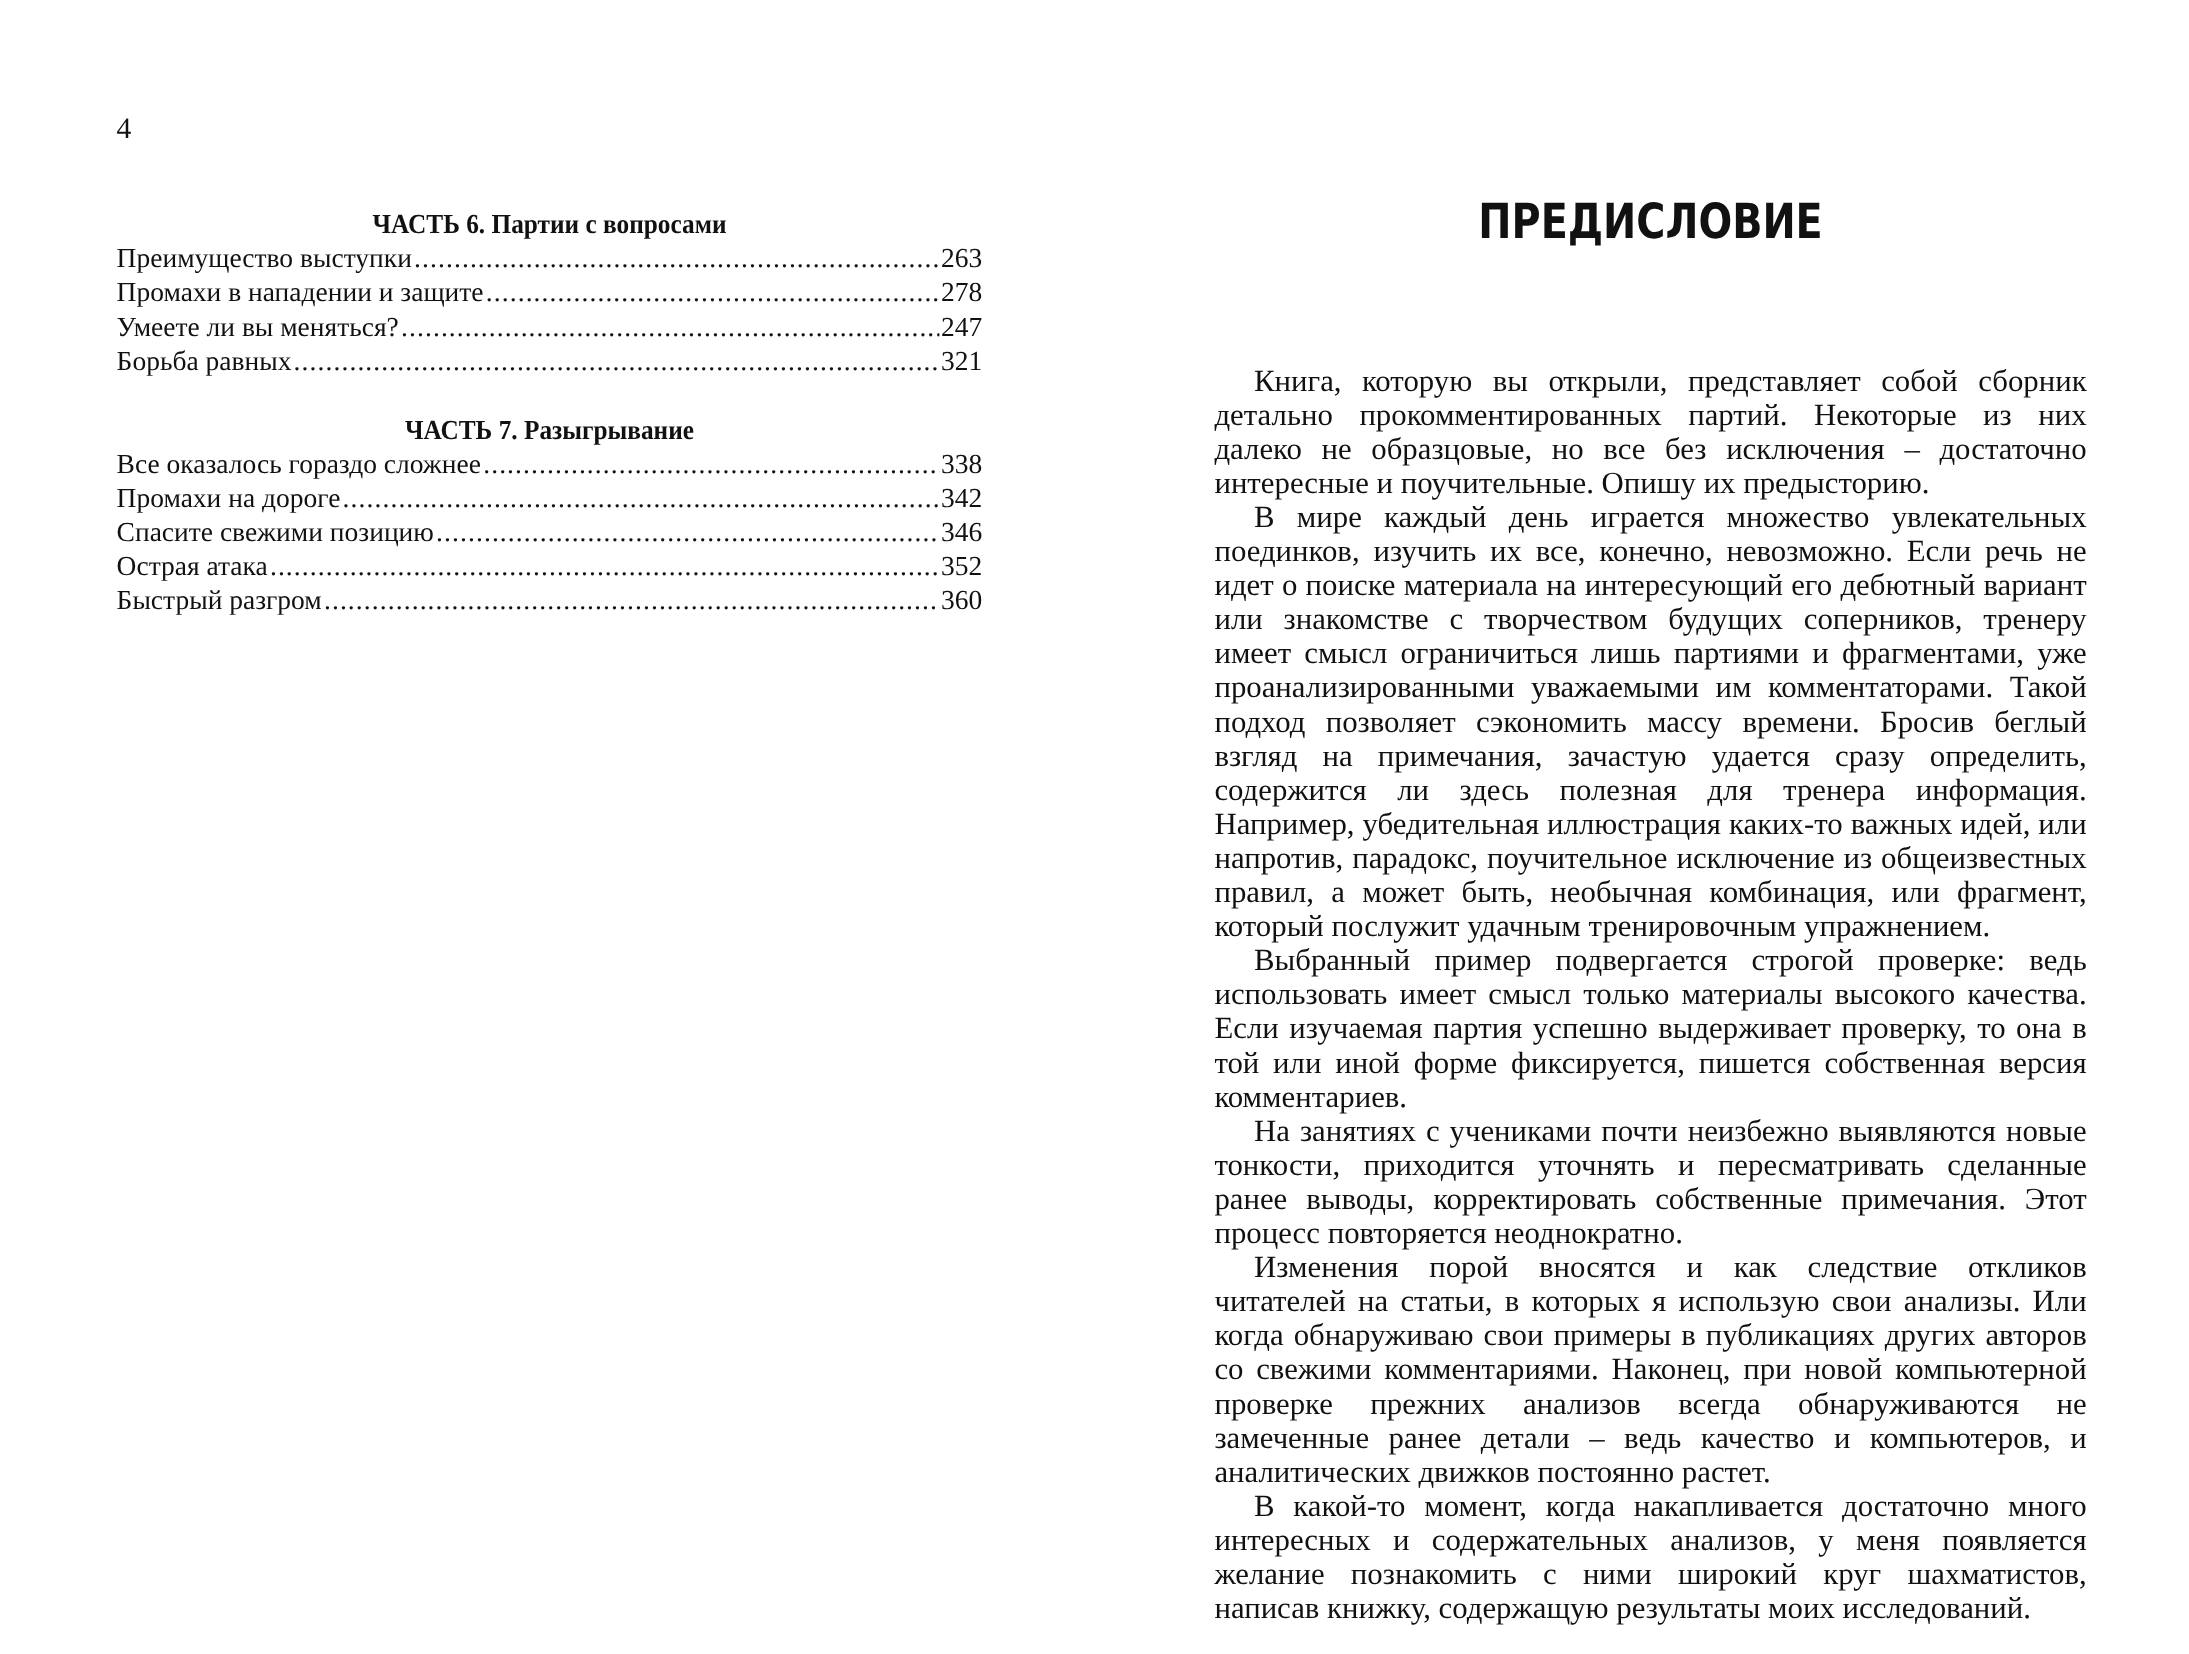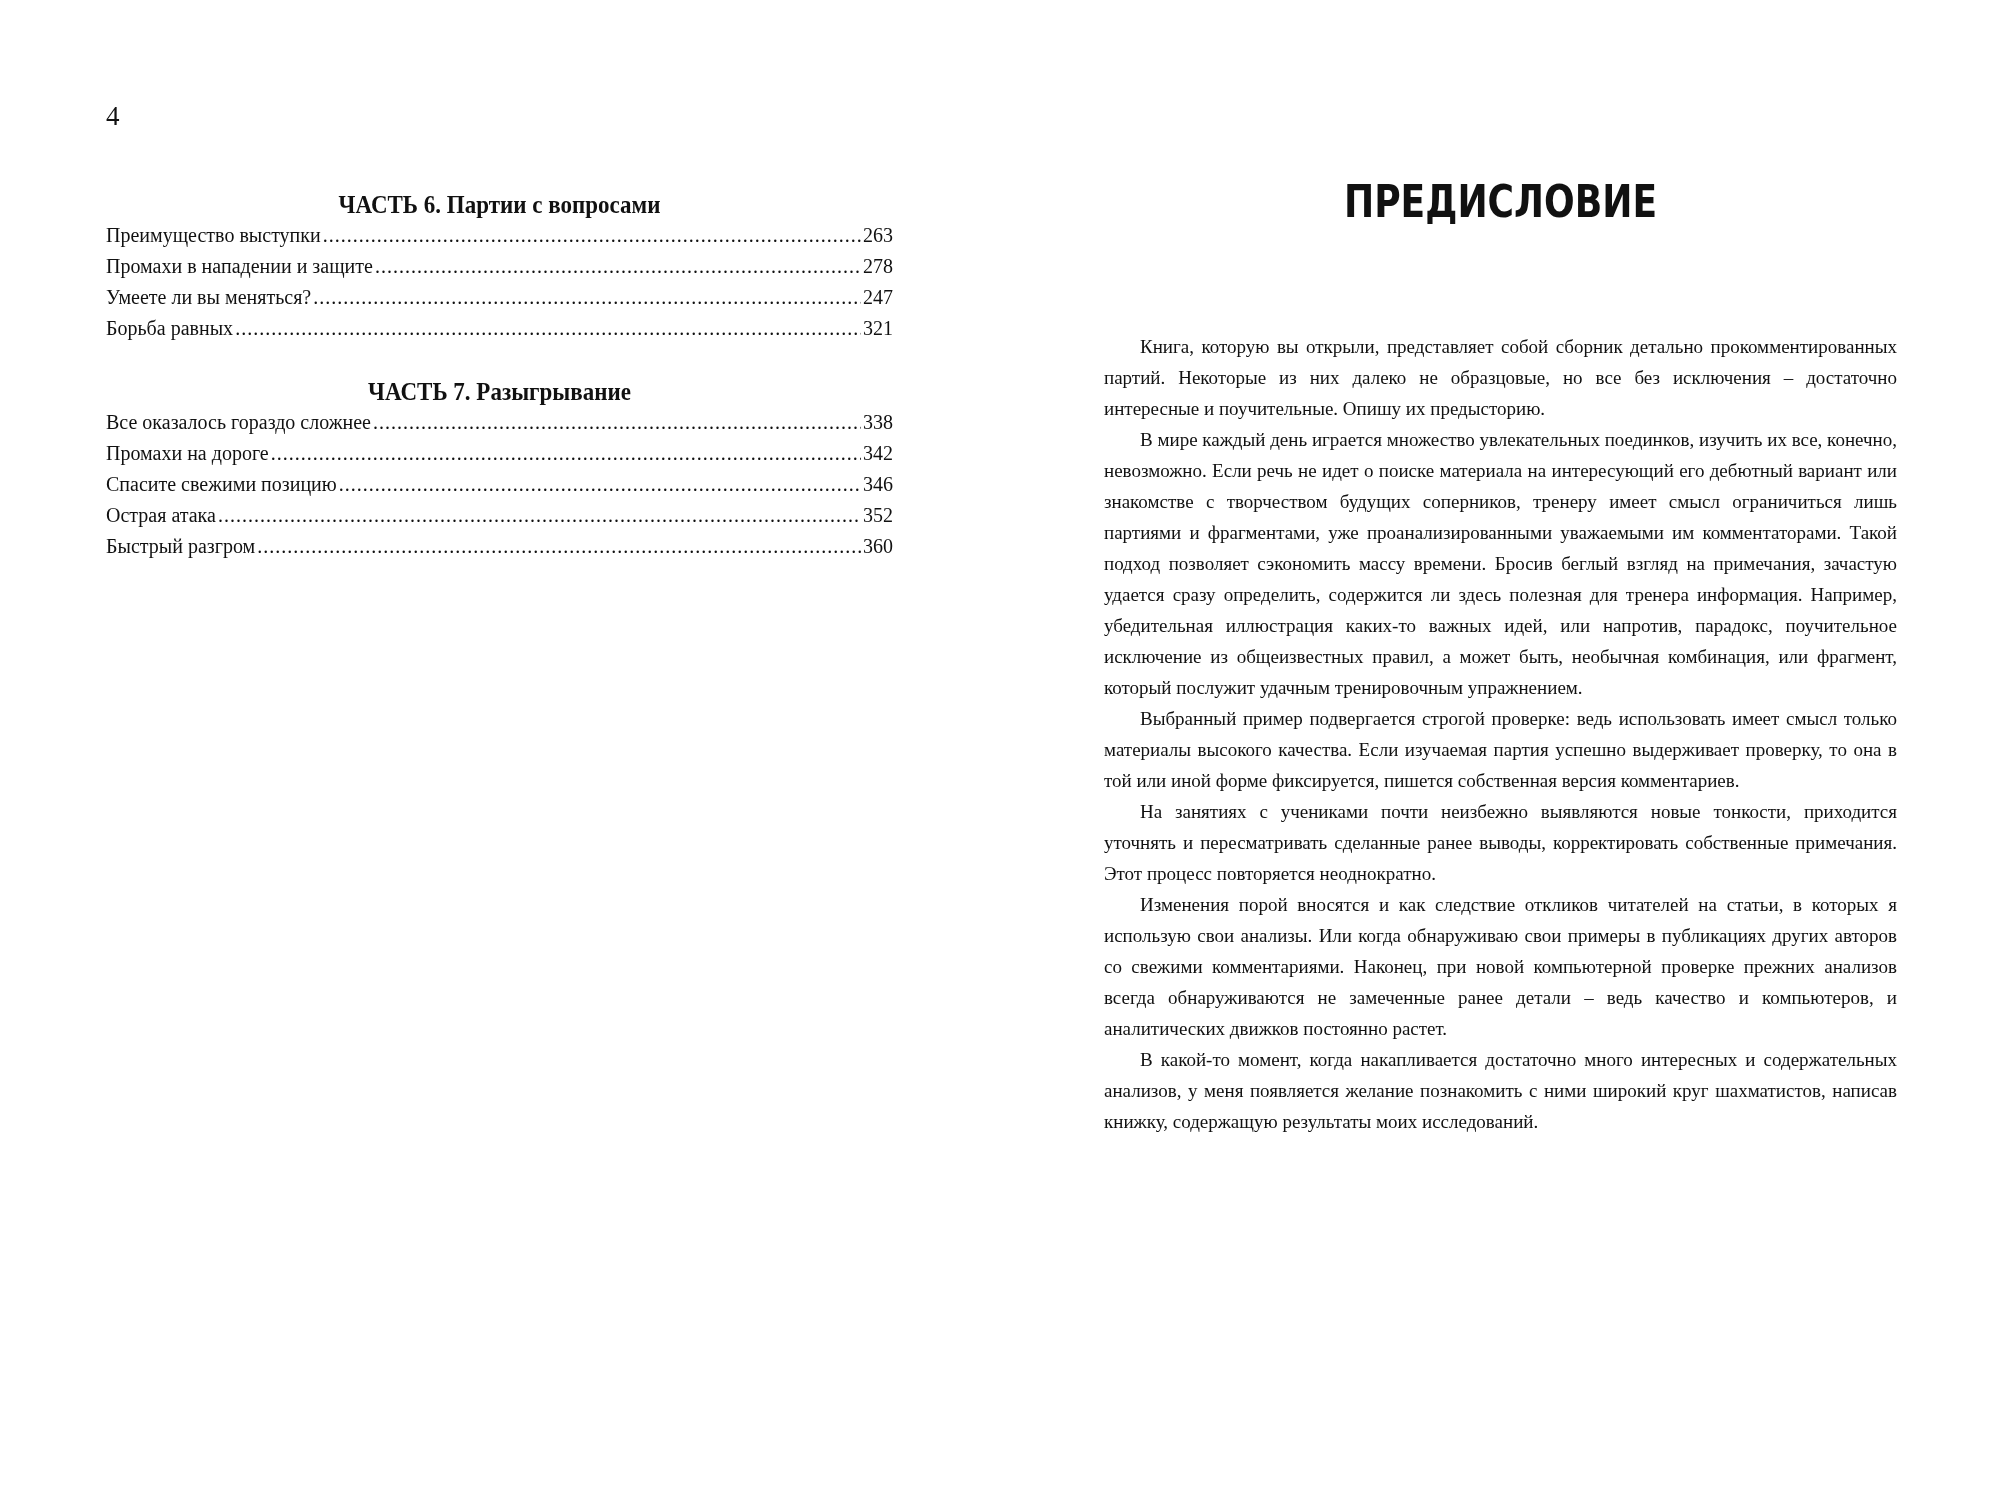--- a/index.html
+++ b/index.html
@@ -1,27 +1,27 @@
 <!DOCTYPE html>
 <html><head>
 <meta charset="utf-8">
 <style>
   html, body { margin:0; padding:0; background:#ffffff; }
   body { width:1990px; height:1504px; position:relative; overflow:hidden; color:#111; font-family:"Liberation Serif", serif; }
   .page-num { position:absolute; left:106px; top:100px; font-size:27px; line-height:32px; }
   .toc { position:absolute; left:106px; width:787px; top:189px; }
   .toc-heading { text-align:center; font-weight:bold; font-size:25px; line-height:31px; height:31px; margin:0; transform:scaleX(0.92); }
-  .toc-row { display:flex; align-items:flex-start; font-size:20px; line-height:31px; height:31px; }
+  .toc-row { display:flex; align-items:flex-start; font-size:25px; line-height:31px; height:31px; }
   .toc-title { white-space:nowrap; }
   .toc-dots { flex:1; overflow:hidden; white-space:nowrap; margin:0 2px; letter-spacing:1px; }
   .toc-dots::before { content:"......................................................................................................................................................"; }
   .toc-page { white-space:nowrap; }
   .gap { height:32px; }
   .preface-title { position:absolute; left:1104px; width:793px; top:176px; text-align:center; font-family:"DejaVu Sans", sans-serif; font-weight:bold; font-size:44px; line-height:52px; letter-spacing:0px; transform:scaleX(0.82); }
-  .preface-body { position:absolute; left:1104px; width:793px; top:331px; font-size:19px; line-height:31px; text-align:justify; }
+  .preface-body { position:absolute; left:1104px; width:793px; top:331px; font-size:28px; line-height:31px; text-align:justify; }
   .preface-body p { margin:0; text-indent:36px; text-align:justify; }
 </style>
 </head>
 <body>
 
 <div>
   <div class="page-num">4</div>
 
   <div class="toc">
     <div>

